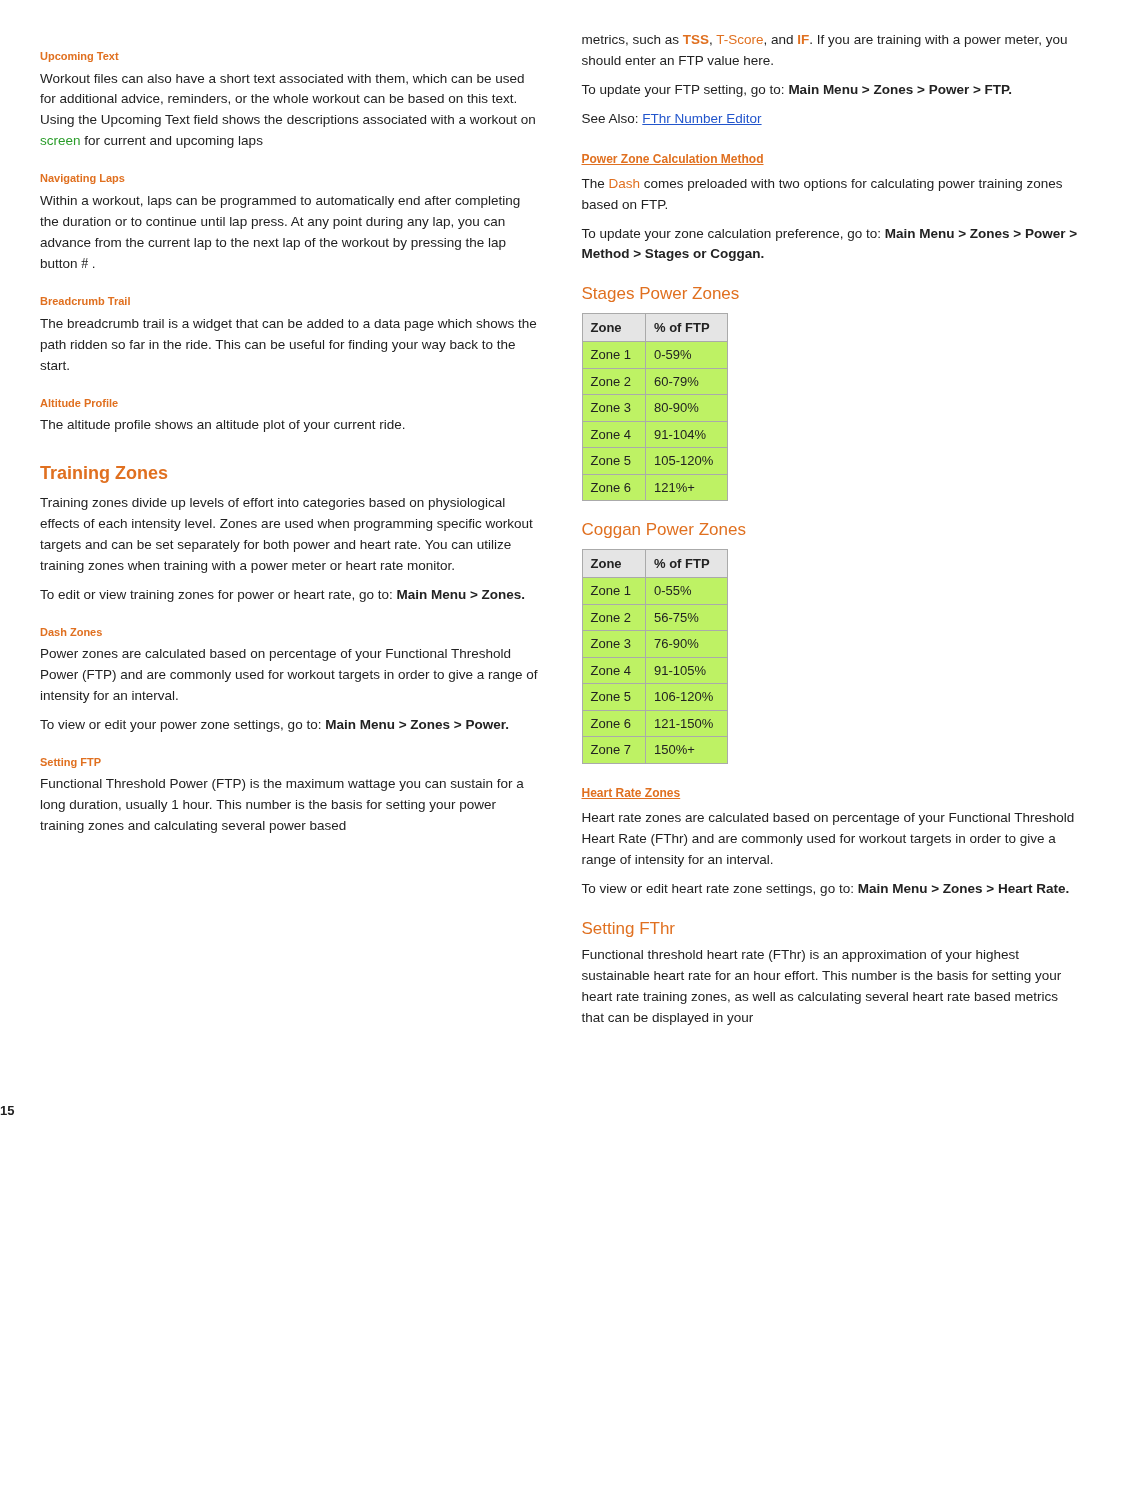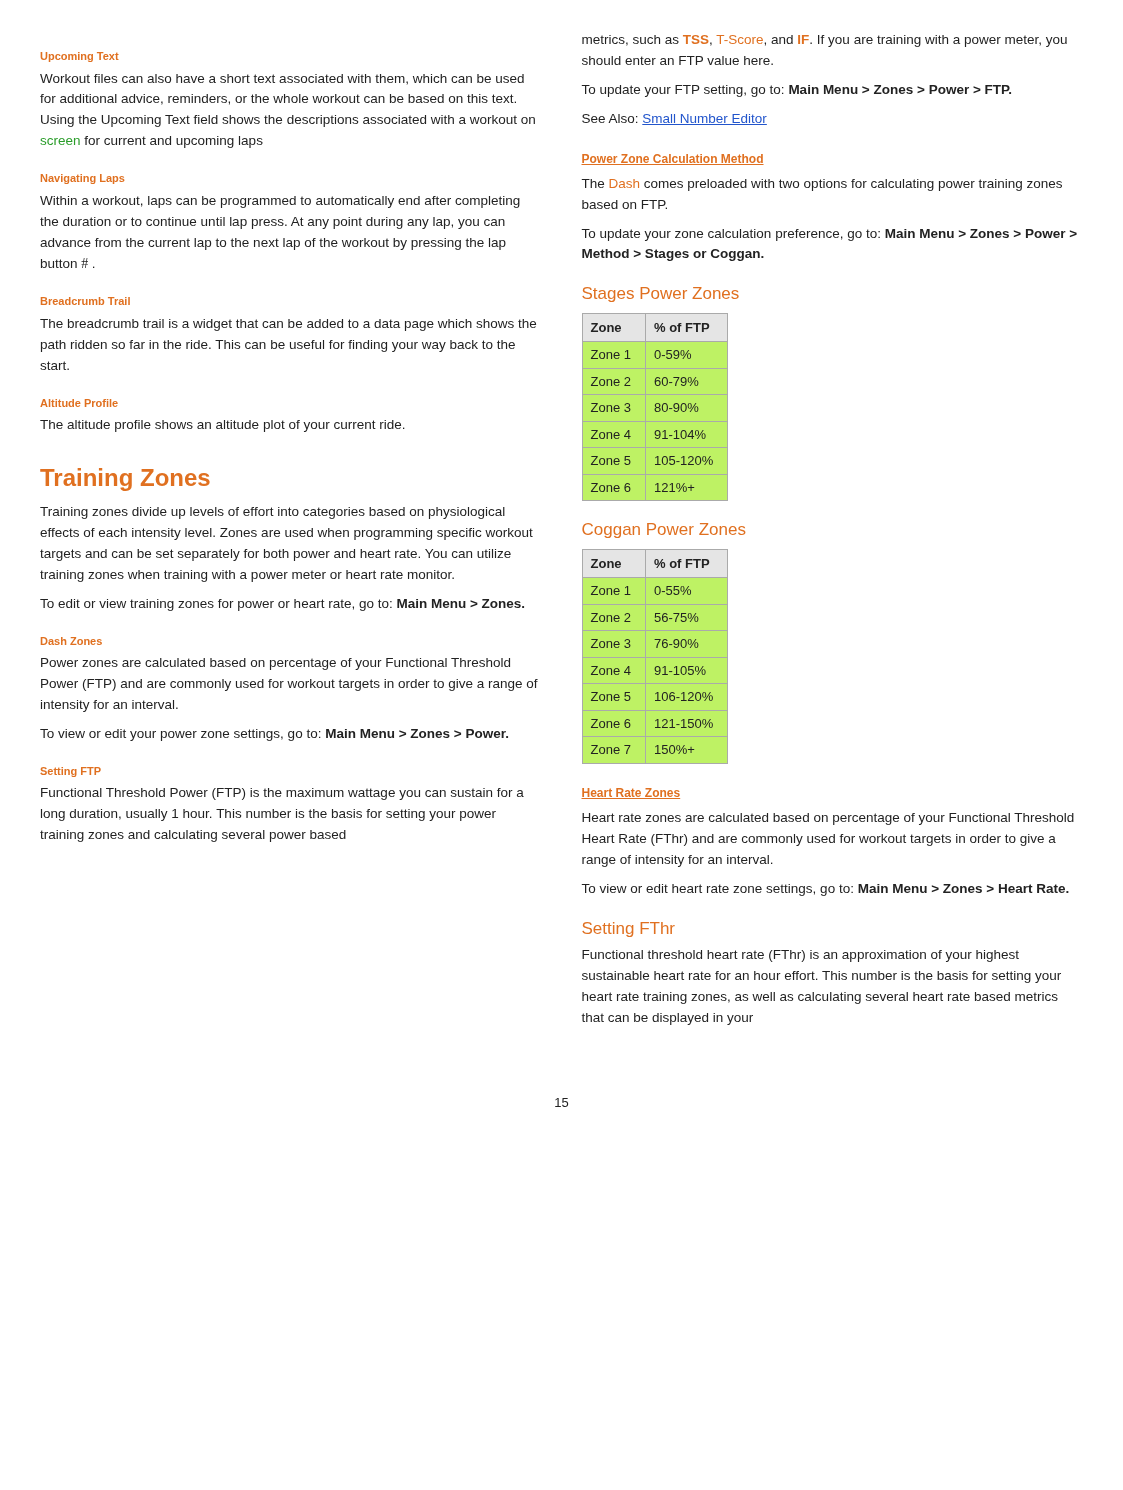--- a/index.html
+++ b/index.html
@@ -28,21 +28,21 @@
     }
     .section-heading {
       color: #e07020;
       font-size: 11px;
       font-weight: bold;
       margin-top: 18px;
       margin-bottom: 4px;
     }
     .section-heading-large {
       color: #e07020;
-      font-size: 24px;
+      font-size: 18px;
       font-weight: bold;
       margin-top: 24px;
       margin-bottom: 6px;
     }
     .sub-heading {
       color: #e07020;
       font-size: 17px;
       font-weight: normal;
       margin-top: 16px;
       margin-bottom: 4px;
@@ -83,25 +83,25 @@
       padding: 4px 14px 4px 8px;
       font-weight: bold;
       text-align: left;
     }
     table td {
       border: 1px solid #aaa;
       padding: 3px 14px 3px 8px;
       background: #bef264;
     }
     .page-number {
-      text-align: center;
       font-size: 13px;
       color: #222;
-      margin-top: 16px;
+      margin-top: 24px;
       padding-bottom: 10px;
+      font-weight: bold;
     }
     .lap-icon {
       font-size: 14px;
       font-family: serif;
     }
   </style>
 </head>
 <body>
 
 <div class="page">
@@ -142,21 +142,21 @@
 
   <div class="col-right">
 
     <p>
       metrics, such as <span class="highlight-orange bold">TSS</span>, <span class="highlight-orange">T-Score</span>, and <span class="highlight-orange bold">IF</span>. If you are training with a power meter, you should enter an FTP value here.
     </p>
     <p>
       To update your FTP setting, go to: <span class="bold">Main Menu &gt; Zones &gt; Power &gt; FTP.</span>
     </p>
     <p>
-      See Also: <span class="link-blue">Small Number Editor</span>
+      See Also: <span class="link-blue">FThr Number Editor</span>
     </p>
 
     <h2 class="power-zone-heading">Power Zone Calculation Method</h2>
     <p>
       The <span class="highlight-orange">Dash</span> comes preloaded with two options for calculating power training zones based on FTP.
     </p>
     <p>
       To update your zone calculation preference, go to: <span class="bold">Main Menu &gt; Zones &gt; Power &gt; Method &gt; Stages or Coggan.</span>
     </p>
 

